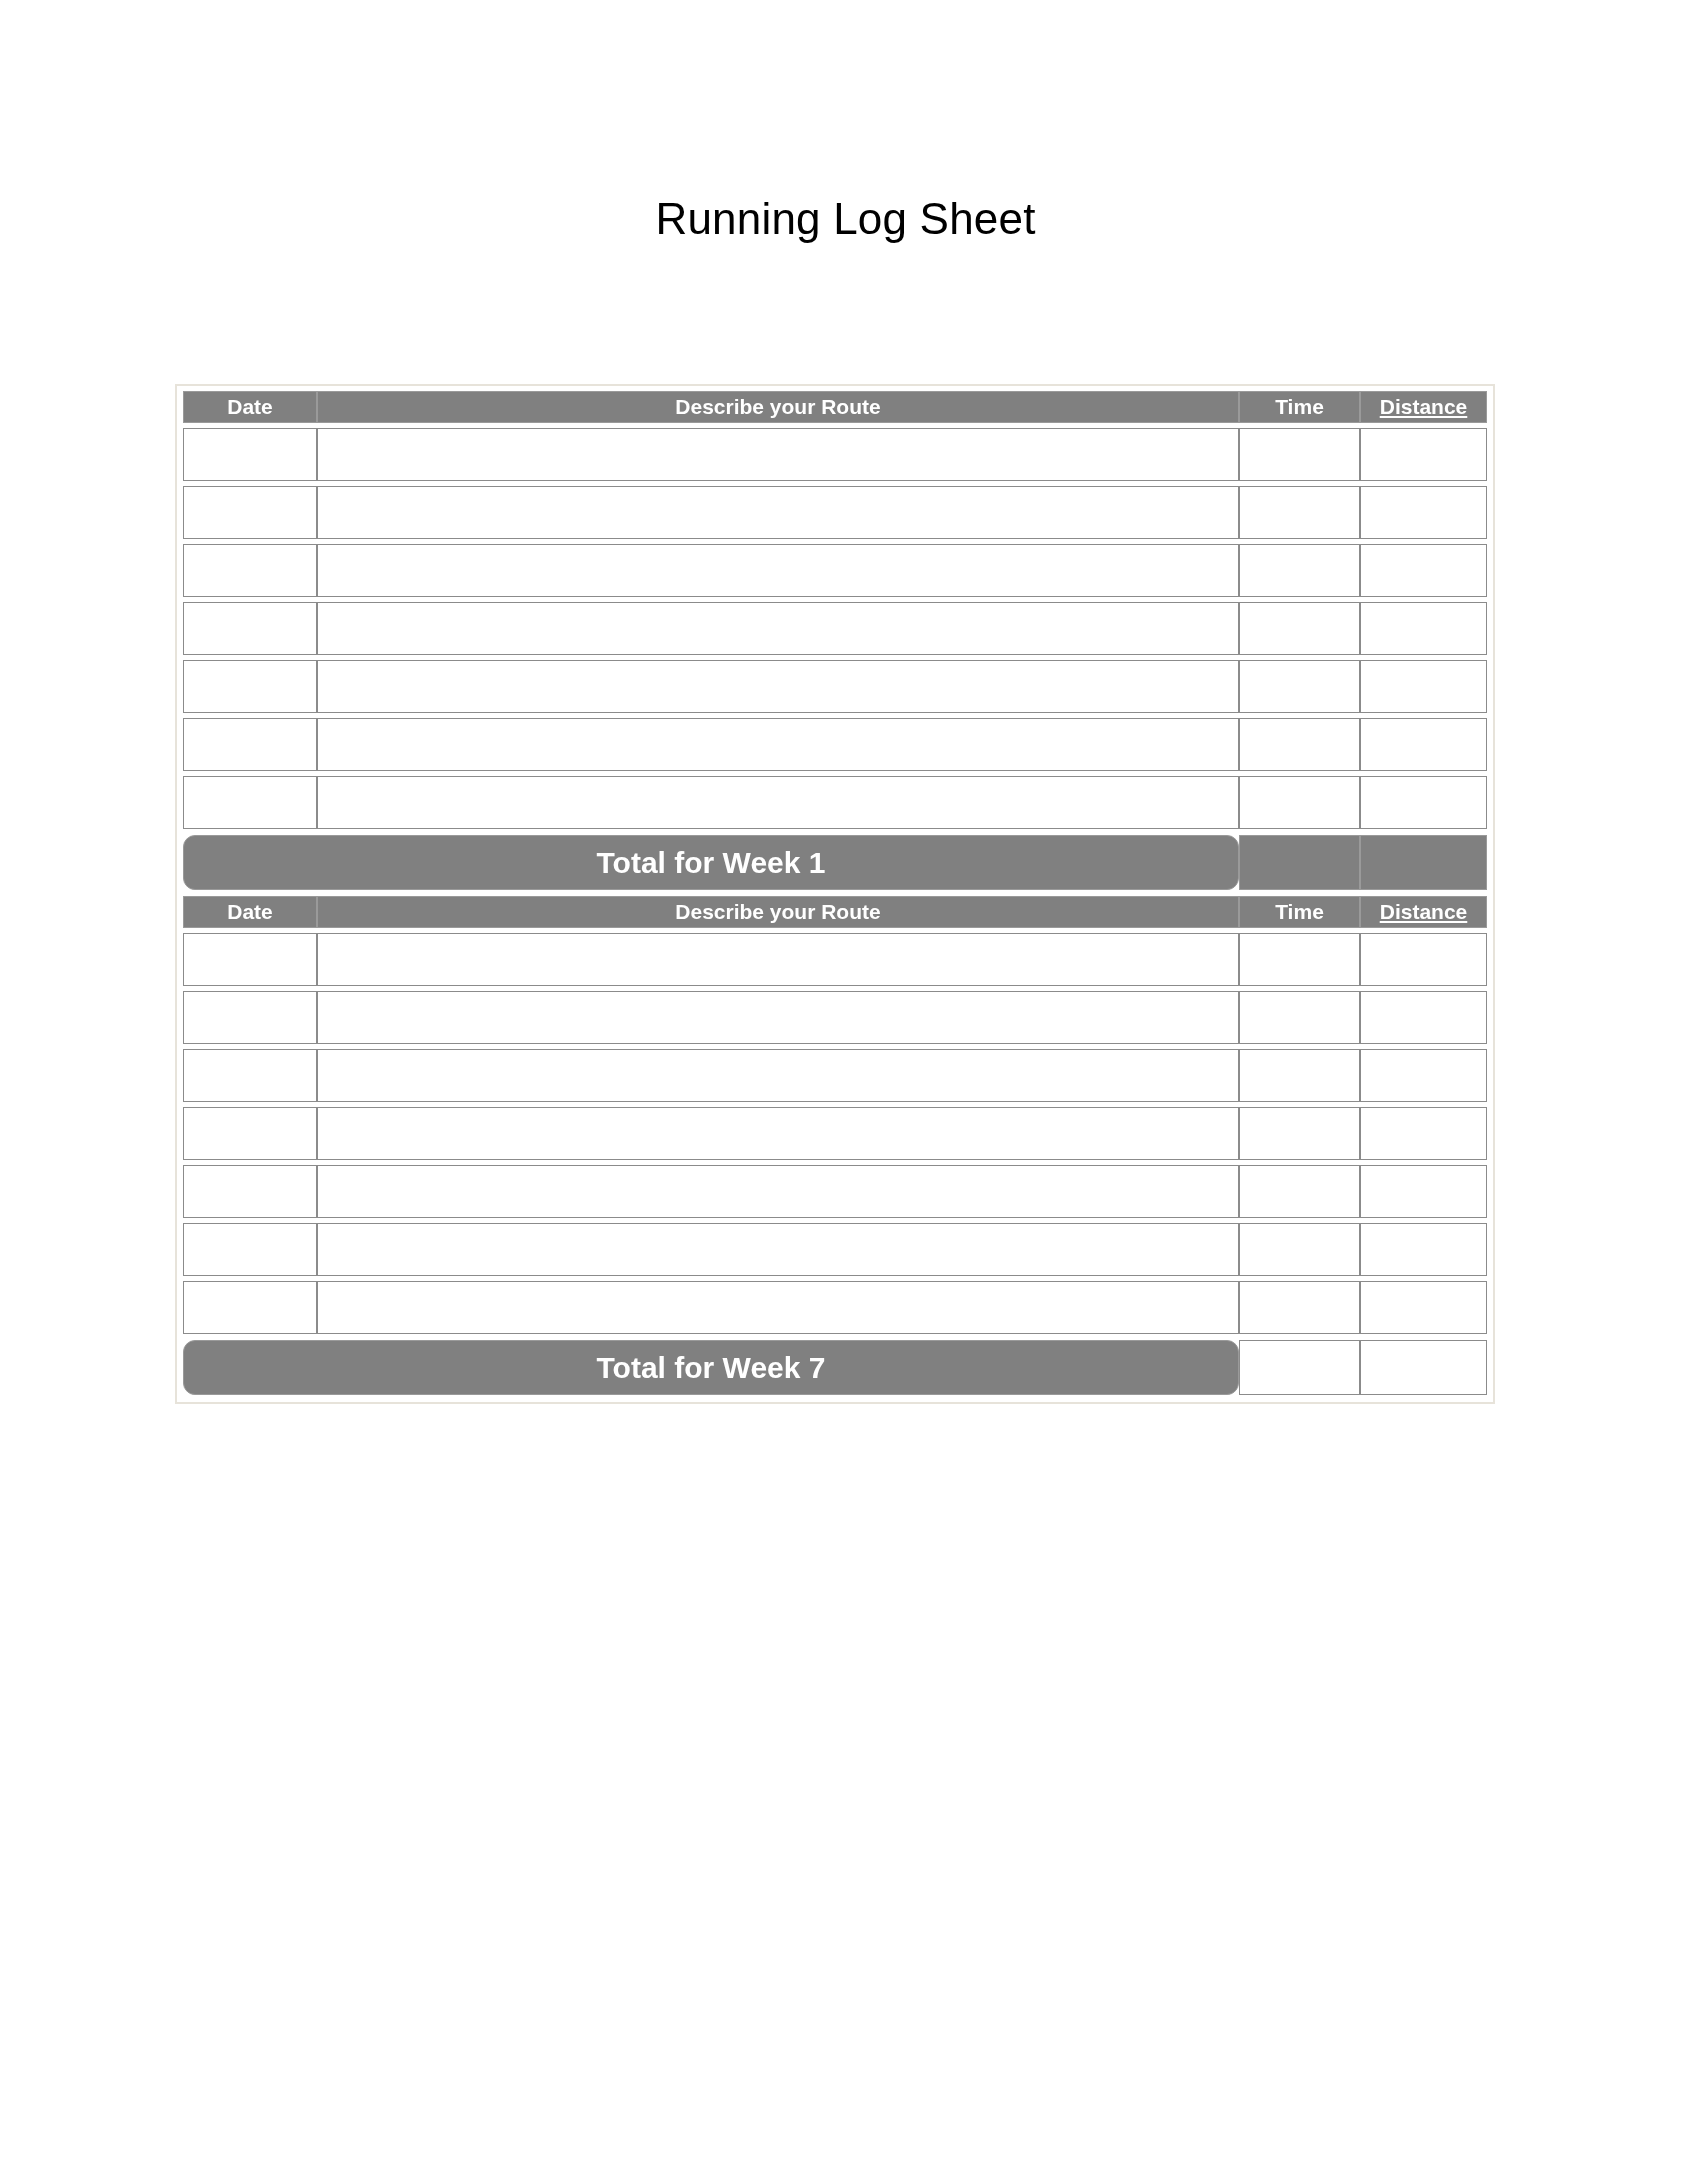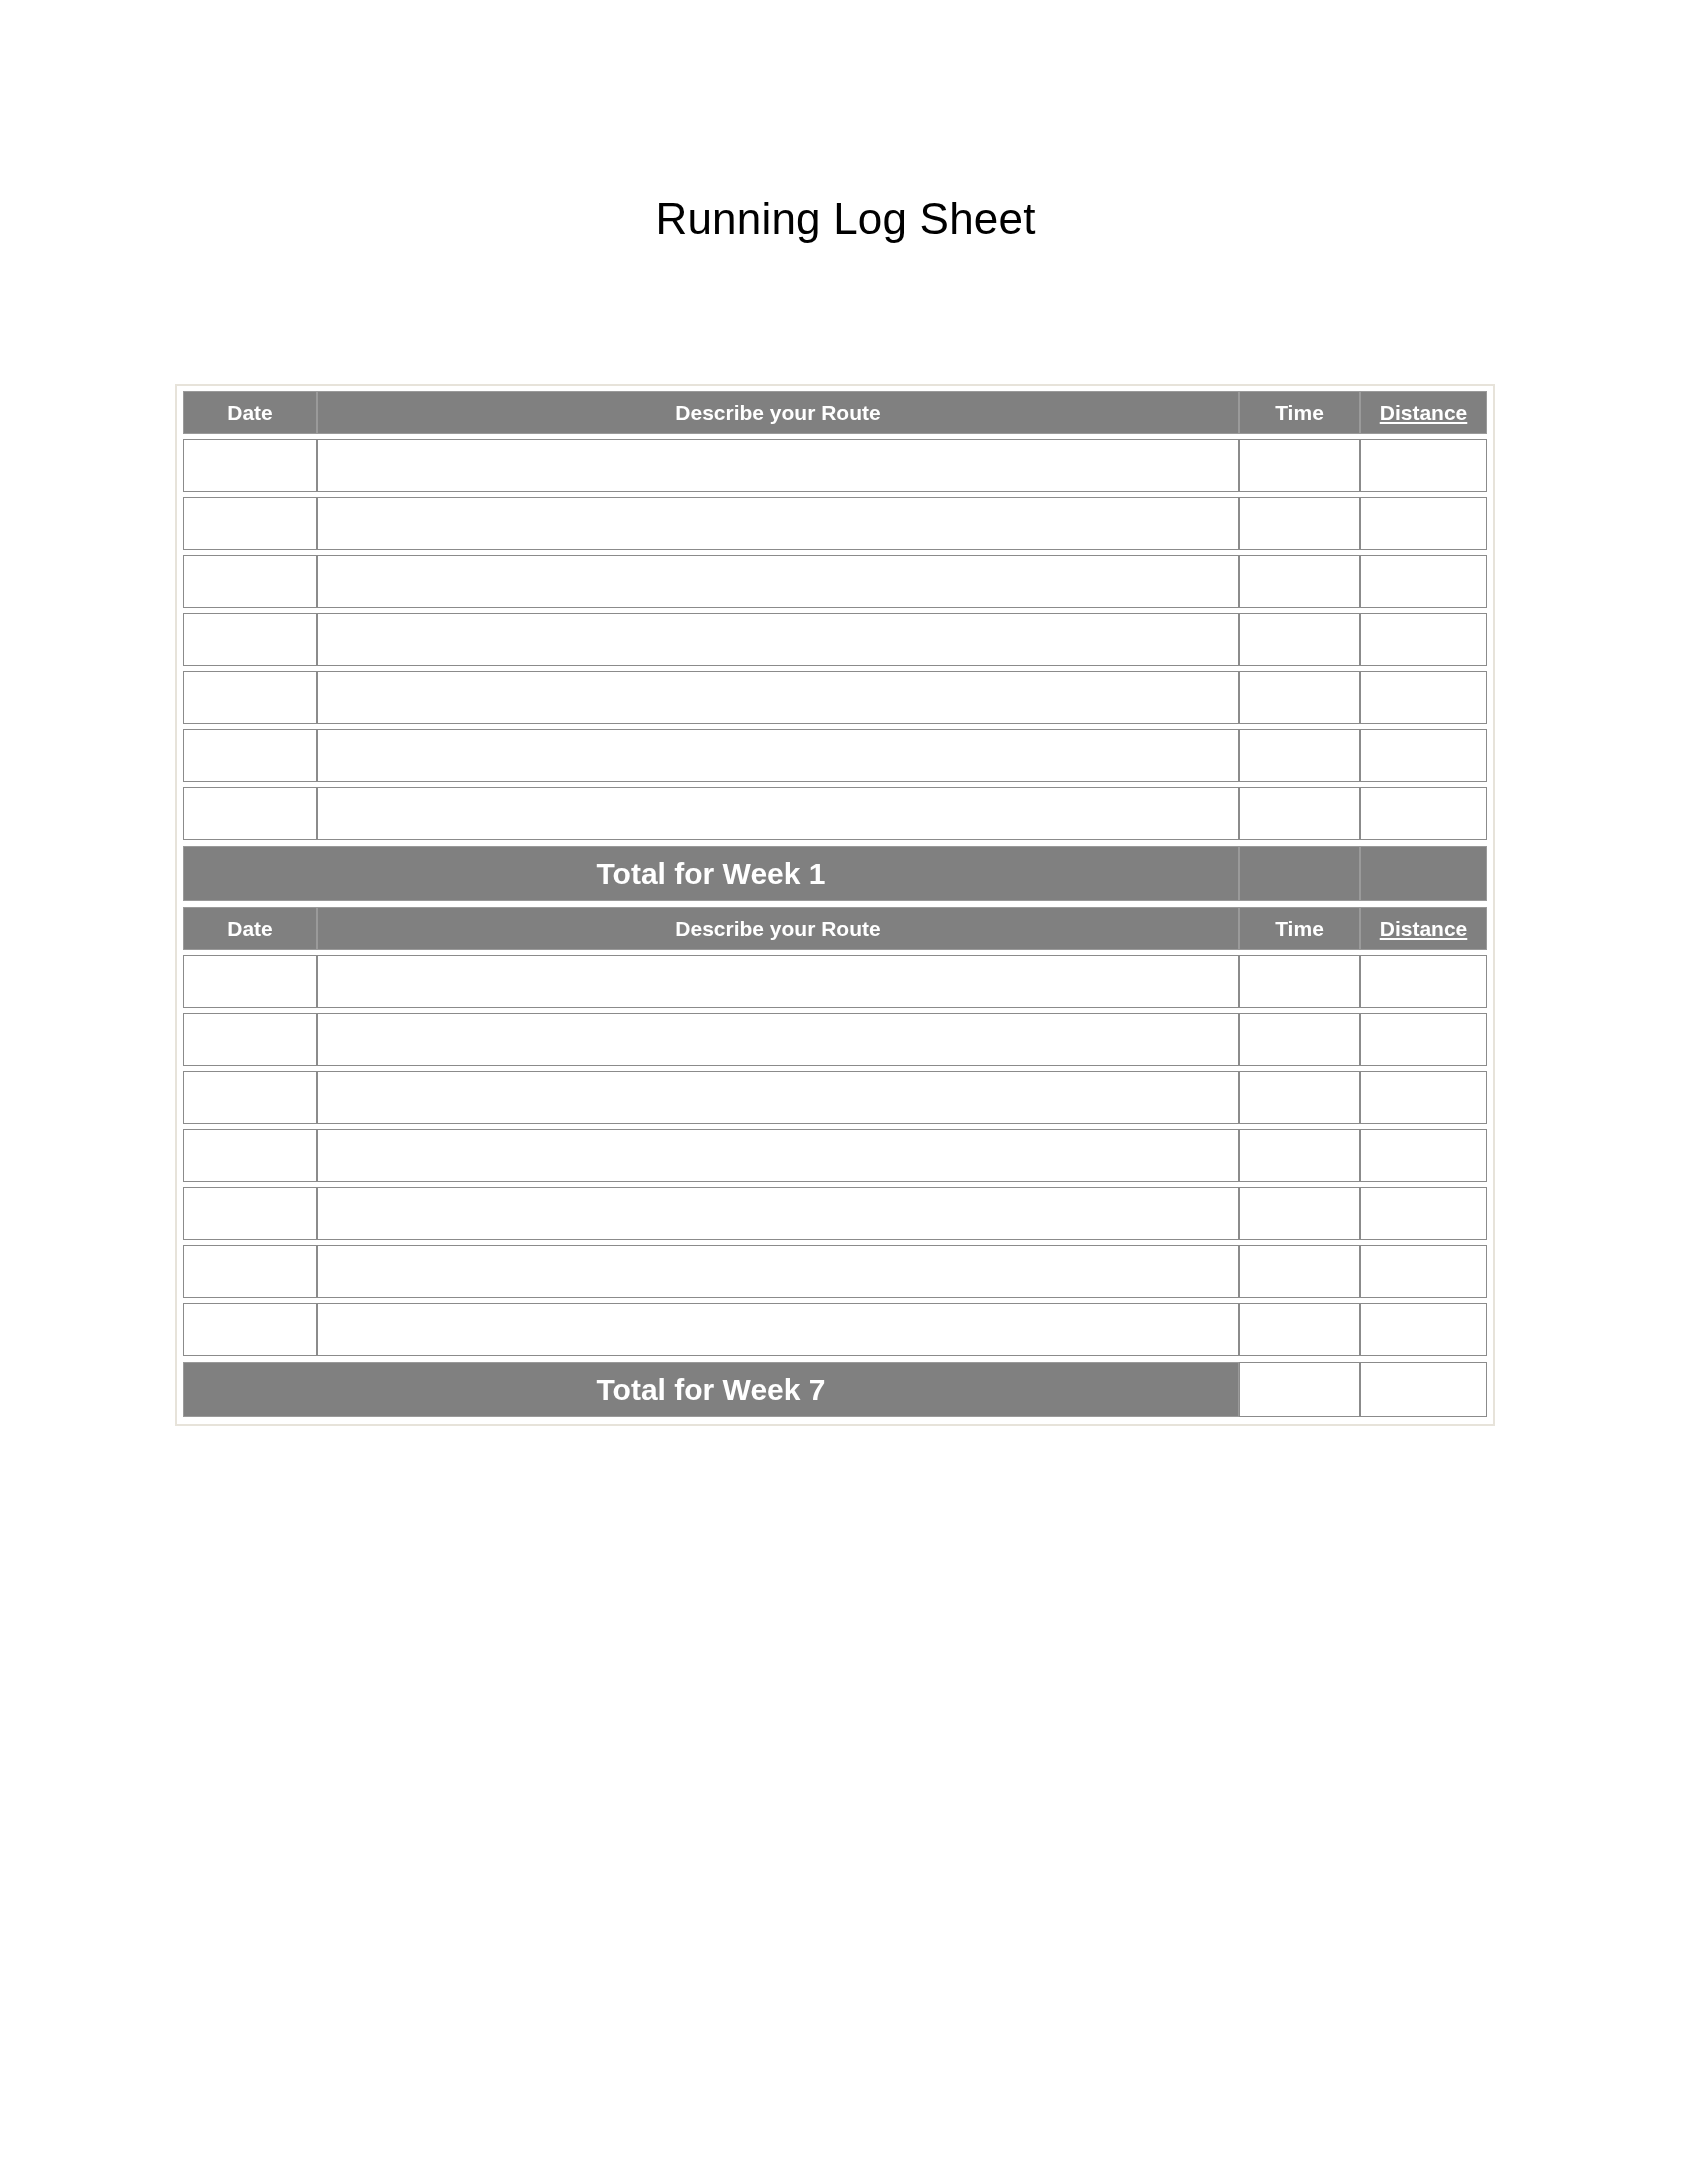--- a/index.html
+++ b/index.html
@@ -58,34 +58,34 @@
     box-sizing: border-box;
   }
 
   .row + .row { margin-top: 5px; }
 
   
   .c-date  { width: 134px; flex: 0 0 134px; }
   .c-route { flex: 1 1 auto; }
   .c-time  { width: 121px; flex: 0 0 121px; }
   .c-dist  { width: 127px; flex: 0 0 127px; text-decoration: underline; }
-  .c-total { flex: 1 1 auto; }
+  .c-total { flex: 1 1 auto; border-radius: 12px; }
 
   .cell { box-sizing: border-box; }
   .cell + .cell { margin-left: 0; }
 
   
   .hcell {
     background: #808080;
     border: 1px solid #9a9a9a;
     color: #ffffff;
     font-weight: bold;
     font-size: 21px;
     line-height: 30px;
-    height: 43px;
+    height: 32px;
     text-align: center;
     display: flex;
     align-items: center;
     justify-content: center;
     overflow: hidden;
     white-space: nowrap;
   }
 
   
   .ecell {

